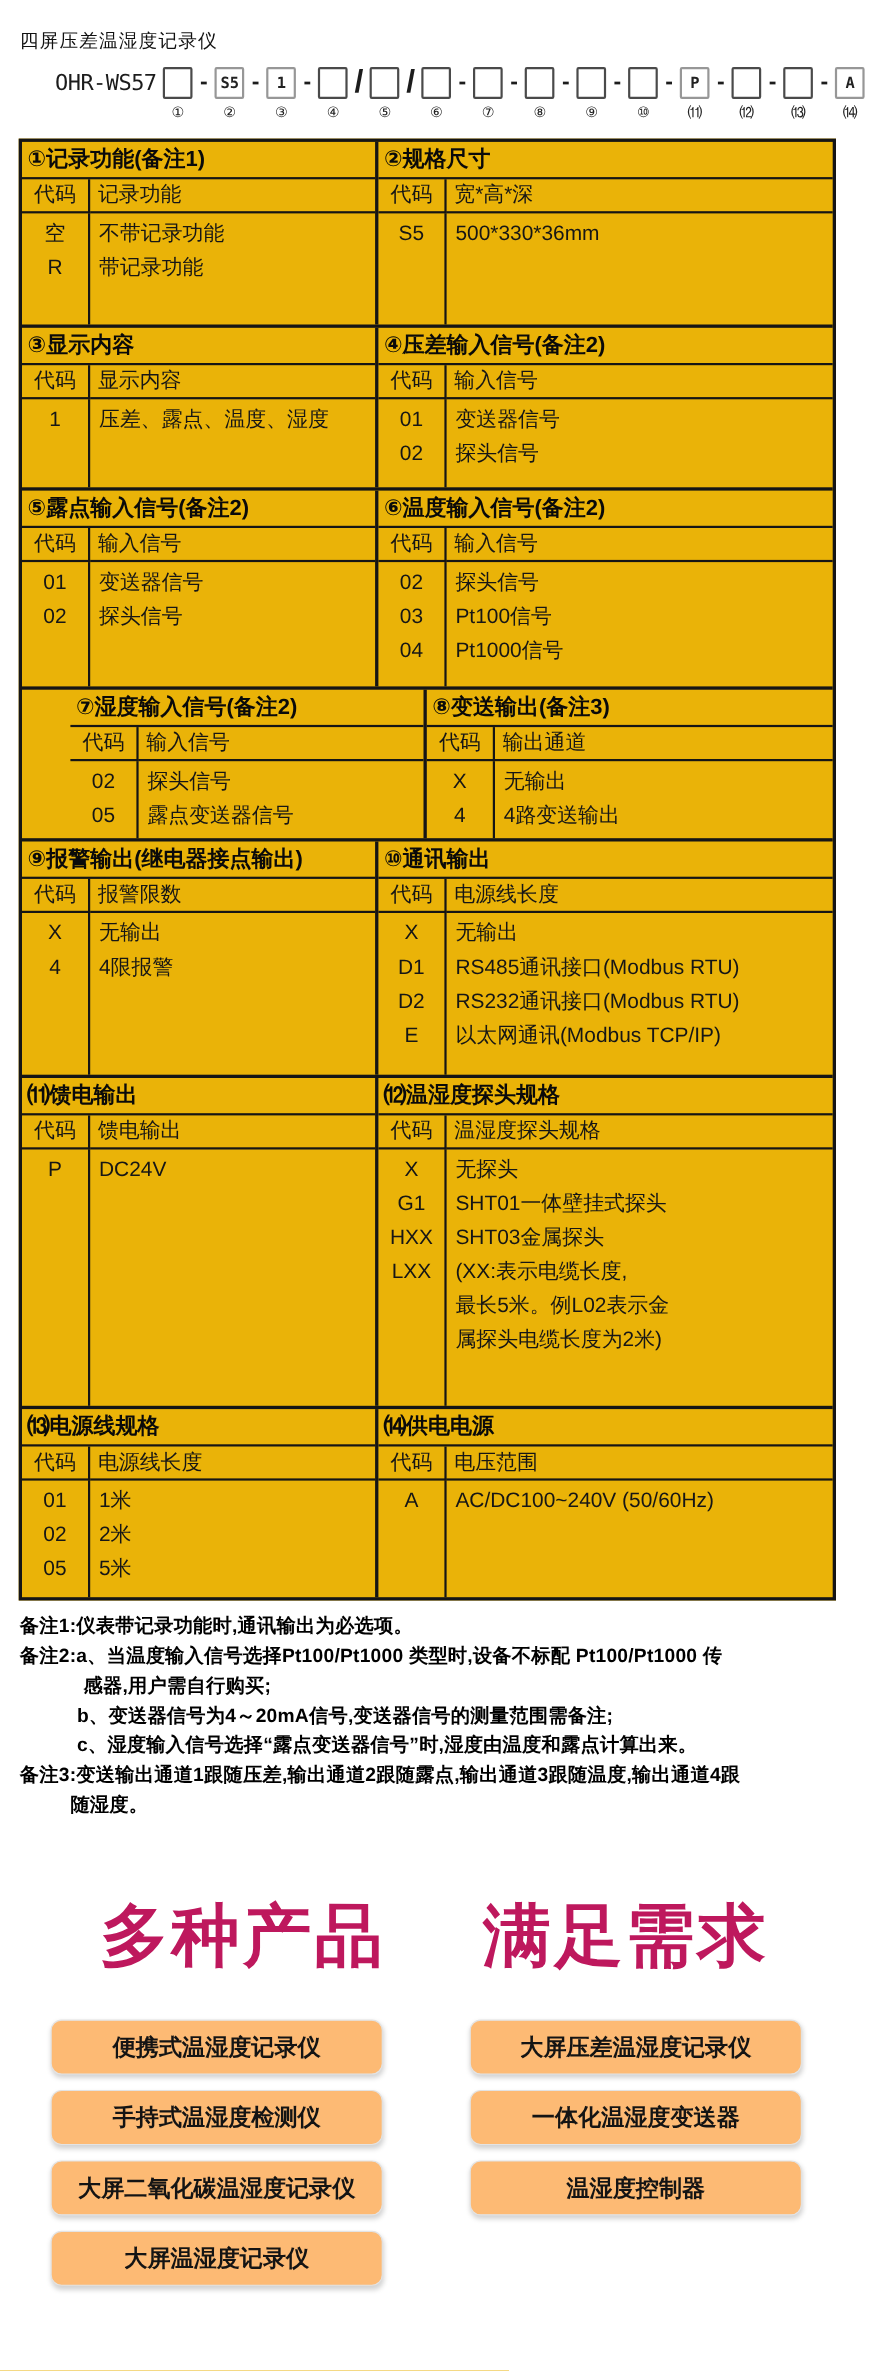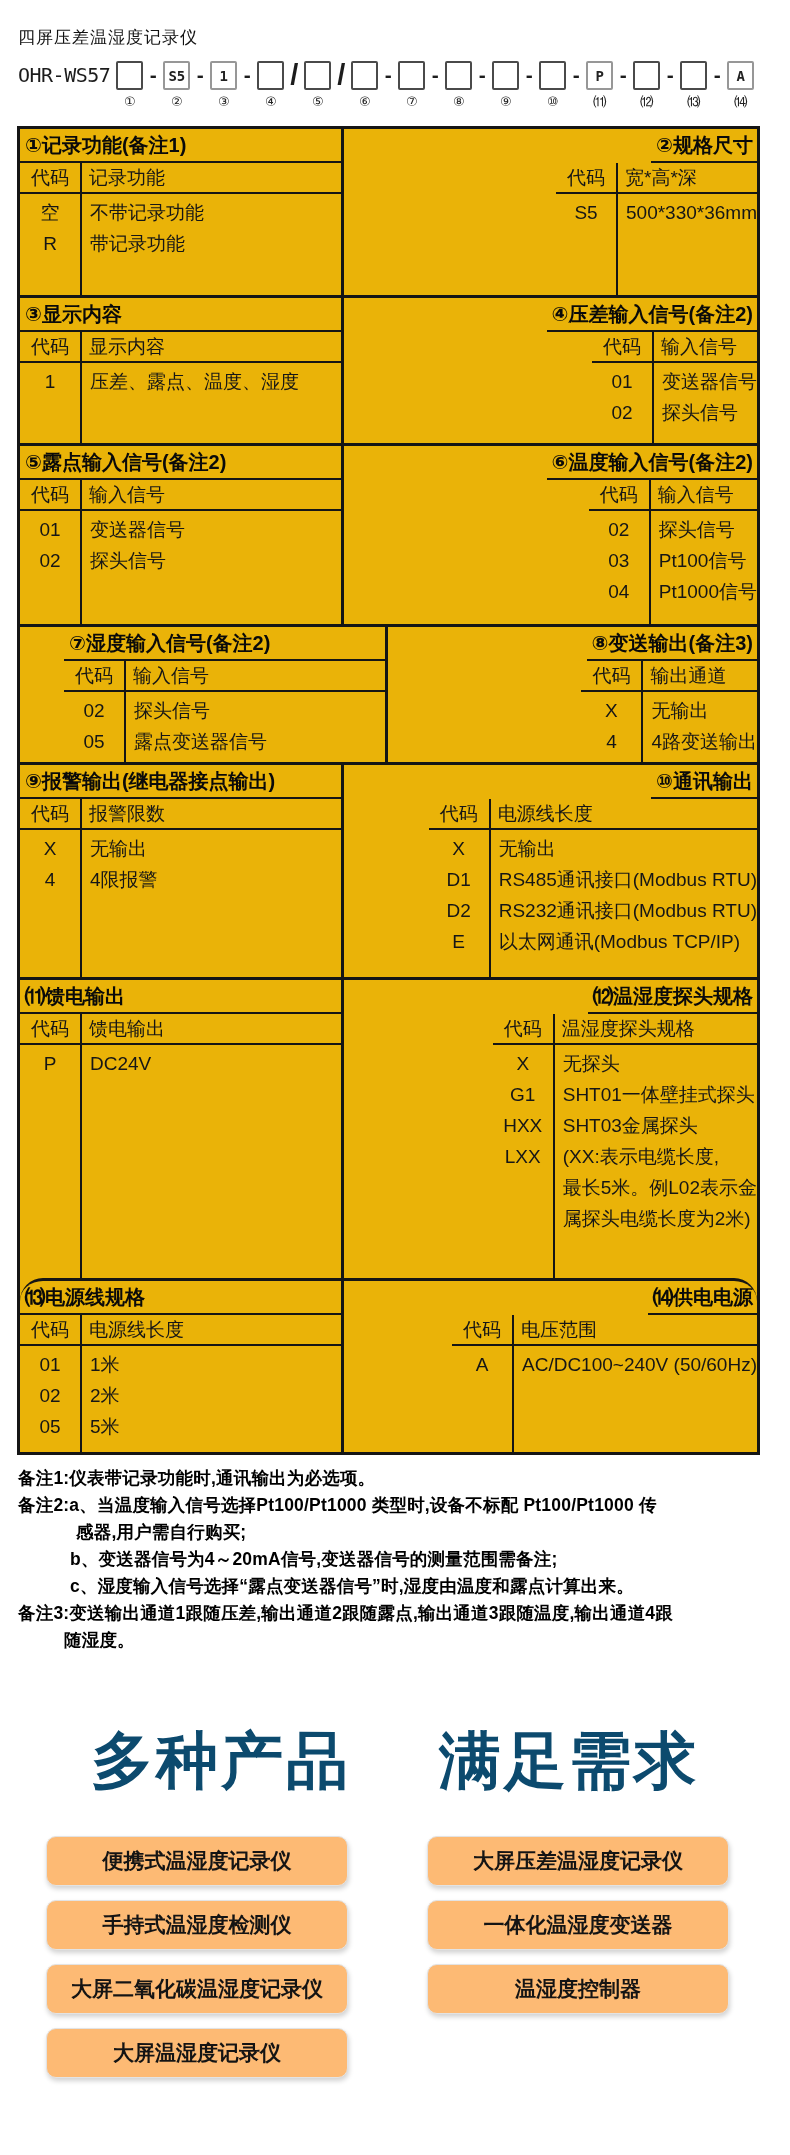--- a/index.html
+++ b/index.html
@@ -5,61 +5,61 @@
   html,body{margin:0;padding:0;}
   body{
     width:790px;min-height:2155px;background:#ffffff;color:#111;
     font-family:"Liberation Sans","DejaVu Sans",sans-serif;
     position:relative;overflow:hidden;
   }
   .page-title{margin:26px 0 0 18px;font-size:17px;letter-spacing:1px;color:#111;}
   
   .model-line{margin:12px 0 0 18px;display:flex;align-items:flex-start;}
   .prefix{font-family:"DejaVu Sans Mono","Liberation Mono",monospace;font-size:20px;
-    font-weight:500;letter-spacing:-0.5px;line-height:28px;margin-right:5px;color:#1c1c1c;}
+    font-weight:500;letter-spacing:-0.5px;line-height:28px;margin-right:5px;color:#1c1c1c;margin-left:32px;}
   .seg{display:flex;flex-direction:column;align-items:center;margin:0 1px;}
   .box{width:23px;height:25px;border:2px solid #4a4a4a;border-radius:2px;background:#fff;
     display:flex;align-items:center;justify-content:center;
     font-family:"DejaVu Sans Mono","Liberation Mono",monospace;font-size:14px;font-weight:600;color:#222;}
   .box.filled{border-color:#979797;}
   .num{font-size:13px;color:#222;margin-top:3px;height:17px;line-height:17px;}
   .sep-char{width:16px;height:28px;display:flex;align-items:center;justify-content:center;
     font-size:21px;font-weight:900;color:#1c1c1c;line-height:26px;}
   .sep-char.slash{font-size:29px;font-weight:600;}
   
   .spec-table{margin:16px 0 0 17px;width:743px;border:3px solid #151515;box-sizing:border-box;background:#eab308;}
   .band{display:flex;align-items:stretch;box-sizing:border-box;}
   .band + .band{border-top:3px solid #151515;}
   .band:nth-child(1){min-height:166px;}
   .band:nth-child(2){min-height:148px;}
   .band:nth-child(3){min-height:181px;}
   .band:nth-child(4){min-height:138px;padding-left:44px;}
   .band:nth-child(5){min-height:215px;}
   .band:nth-child(6){min-height:301px;}
-  .band:nth-child(7){min-height:174px;border-radius:23px;}
+  .band:nth-child(7){min-height:174px;}
   .section{display:flex;flex-direction:column;box-sizing:border-box;}
   .section.left{width:324px;flex:0 0 324px;border-right:3px solid #151515;}
-  .section.right{flex:1;align-items:flex-end;}
+  .section.right{flex:1;}
   .sec-header{font-weight:bold;font-size:20px;line-height:26px;padding:3px 4px 3px 5px;
     border-bottom:2px solid #151515;color:#0a0a0a;white-space:nowrap;}
   .sec-body{display:grid;grid-template-columns:62px 1fr;grid-template-rows:auto 1fr;flex:1;}
   .cell{box-sizing:border-box;}
   .code-cell{border-right:2px solid #151515;text-align:center;}
   .subhead{border-bottom:2px solid #151515;font-size:19px;line-height:29px;color:#161616;white-space:nowrap;}
   .subhead.desc-cell{padding-left:7px;text-align:left;}
   .rows{padding-top:3px;}
   .line{font-size:19px;line-height:31px;color:#161616;white-space:nowrap;}
   .desc-cell .line{padding-left:8px;text-align:left;}
   
   .notes{margin:10px 0 0 18px;width:758px;font-size:17.5px;font-weight:600;color:#000;}
   .note-line{line-height:27px;letter-spacing:0.2px;}
   
   .products{margin-top:76px;}
   .products-heading{display:flex;justify-content:center;gap:88px;
-    font-size:62px;font-weight:900;letter-spacing:3px;color:#0c4a6e;line-height:1.0;}
+    font-size:62px;font-weight:900;letter-spacing:3px;color:#be185d;line-height:1.0;}
   .product-grid{display:grid;grid-template-columns:302px 302px;column-gap:79px;row-gap:14px;
     margin:44px 0 0 46px;}
   .product-btn{height:48px;background:#fdba74;border:1px solid #e3e3e3;border-radius:10px;
     display:flex;align-items:center;justify-content:center;
     font-size:21px;font-weight:bold;color:#141414;box-shadow:1px 3px 5px rgba(0,0,0,0.18);
     cursor:pointer;white-space:nowrap;}
 </style>
 </head>
 <body>
 

